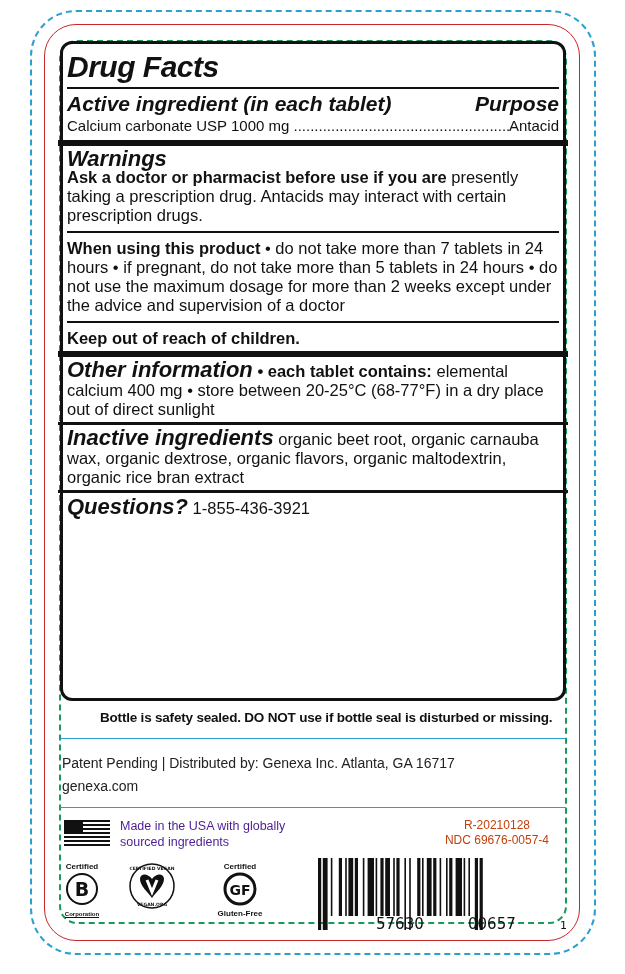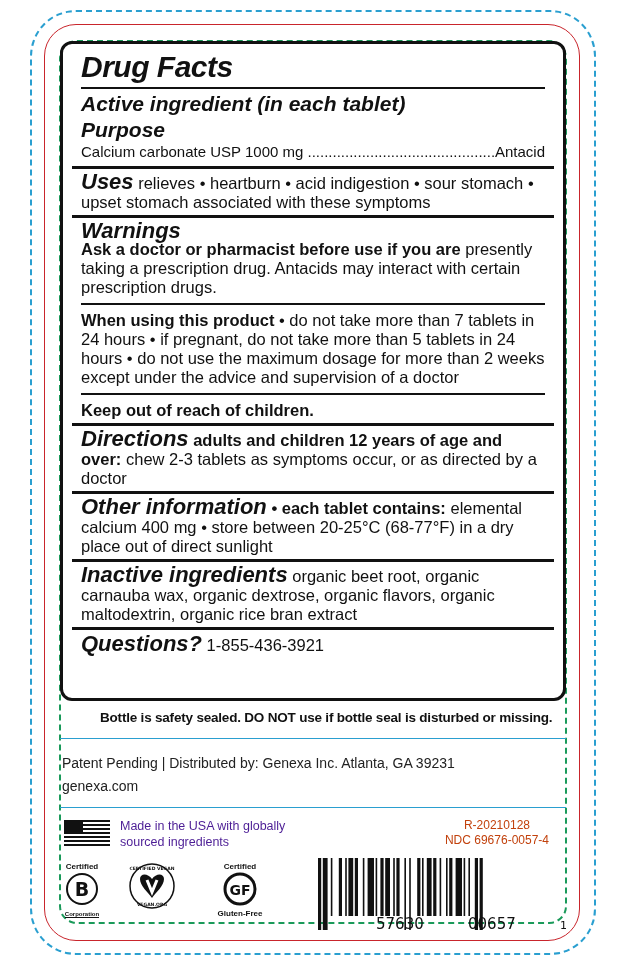--- a/index.html
+++ b/index.html
@@ -2,24 +2,24 @@
 <html><head>
 <meta charset="utf-8">
 <style>
   html, body { margin: 0; padding: 0; background: #ffffff; }
   body { width: 625px; height: 974px; position: relative; overflow: hidden; font-family: "Liberation Sans", sans-serif; color: #111; }
 
   .bleed { position: absolute; left: 30px; top: 10px; width: 566px; height: 945px; border: 2px dashed #2a9fd0; border-radius: 46px; box-sizing: border-box; }
   .trim  { position: absolute; left: 44px; top: 24px; width: 536px; height: 917px; border: 1.5px solid #c9252c; border-radius: 32px; box-sizing: border-box; }
   .safe  { position: absolute; left: 59px; top: 40px; width: 508px; height: 884px; border: 2px dashed #1a9a5a; border-radius: 18px; box-sizing: border-box; border-top-style: dashed; }
 
-  .facts { position: absolute; left: 60px; top: 41px; width: 506px; height: 660px; border: 3px solid #111; border-radius: 12px; box-sizing: border-box; padding: 0 18px; background: #fff; }
+  .facts { position: absolute; left: 60px; top: 41px; width: 506px; height: 660px; border: 3px solid #111; border-radius: 12px; box-sizing: border-box; padding: 0 4px; background: #fff; }
   .title { font-size: 30px; font-weight: bold; font-style: italic; margin-top: 6px; line-height: 34px; letter-spacing: -0.5px; }
   .rule-thin { border-top: 2.5px solid #111; margin: 3px 0 0 0; }
-  .row-head { display: flex; justify-content: space-between; font-size: 21px; font-weight: bold; font-style: italic; line-height: 26px; margin-top: 2px; flex-direction: column; }
+  .row-head { display: flex; justify-content: space-between; font-size: 21px; font-weight: bold; font-style: italic; line-height: 26px; margin-top: 2px; }
   .line-body { font-size: 15px; line-height: 18px; justify-content: flex-end; }
   .dots { display: flex; }
   .dots .fill { flex: 1; overflow: hidden; white-space: nowrap; }
   .sep { border-top: 3px solid #111; margin: 0 -9px; }
   .sep-thin { border-top: 2px solid #111; margin: 0; }
   .sec { padding: 3px 0 3px 0; font-size: 16.5px; line-height: 19px; }
   .h { font-weight: bold; font-style: italic; font-size: 22px; }
   .b { font-weight: bold; }
 
   .seal { position: absolute; left: 62px; top: 710px; font-size: 13.5px; font-weight: bold; letter-spacing: -0.2px; margin-left: 38px; }
@@ -47,47 +47,38 @@
     <span>Active ingredient (in each tablet)</span>
     <span>Purpose</span>
   </div>
   <div class="line-body dots">
     <span>Calcium carbonate USP 1000 mg</span>
     <span class="fill">&nbsp;.......................................................................................</span>
     <span>Antacid</span>
   </div>
   <div class="sep" style="margin-top:5px"></div>
 
-  <div class="sec">
-    <span class="h">Uses</span>
-    <span>relieves • heartburn  • acid indigestion  • sour stomach • upset stomach associated with these symptoms</span>
-  </div>
   <div class="sep"></div>
 
   <div class="sec">
     <div class="h">Warnings</div>
     <div>
       <span class="b">Ask a doctor or pharmacist before use if you are</span>
       <span>presently taking a prescription drug. Antacids may interact with certain prescription drugs.</span>
     </div>
     <div class="sep-thin" style="margin:6px 0 6px 0"></div>
     <div>
       <span class="b">When using this product</span>
       <span> • do not take more than 7 tablets in 24 hours  • if pregnant, do not take more than 5 tablets in 24 hours  • do not use the maximum dosage for more than 2 weeks except under the advice and supervision of a doctor</span>
     </div>
     <div class="sep-thin" style="margin:6px 0 6px 0"></div>
     <div class="b">Keep out of reach of children.</div>
   </div>
   <div class="sep"></div>
 
-  <div class="sec">
-    <span class="h">Directions</span>
-    <span class="b">adults and children 12 years of age and over:</span>
-    <span>chew 2-3 tablets as symptoms occur, or as directed by a doctor</span>
-  </div>
   <div class="sep"></div>
 
   <div class="sec">
     <span class="h">Other information</span>
     <span class="b"> • each tablet contains:</span>
     <span>elemental calcium 400 mg  • store between 20-25°C (68-77°F) in a dry place out of direct sunlight</span>
   </div>
   <div class="sep"></div>
 
   <div class="sec">
@@ -99,21 +90,21 @@
   <div class="sec" style="padding-top:4px">
     <span class="h">Questions?</span>
     <span class="b" style="font-weight:normal">1-855-436-3921</span>
   </div>
 </div>
 
 <div class="seal">Bottle is safety sealed. DO NOT use if bottle seal is disturbed or missing.</div>
 <div class="blue-rule" style="top:738px"></div>
 
 <div class="dist">
-  <div>Patent Pending | Distributed by: Genexa Inc. Atlanta, GA 39231</div>
+  <div>Patent Pending | Distributed by: Genexa Inc. Atlanta, GA 16717</div>
   <div>genexa.com</div>
 </div>
 <div class="blue-rule" style="top:807px"></div>
 
 <svg class="flag" viewBox="0 0 46 26">
   <rect x="0" y="0" width="46" height="26" fill="#fff"></rect>
   <g fill="#111">
     <rect x="0" y="0" width="46" height="2"></rect>
       <rect x="0" y="4" width="46" height="2"></rect>
     <rect x="0" y="8" width="46" height="2"></rect>

